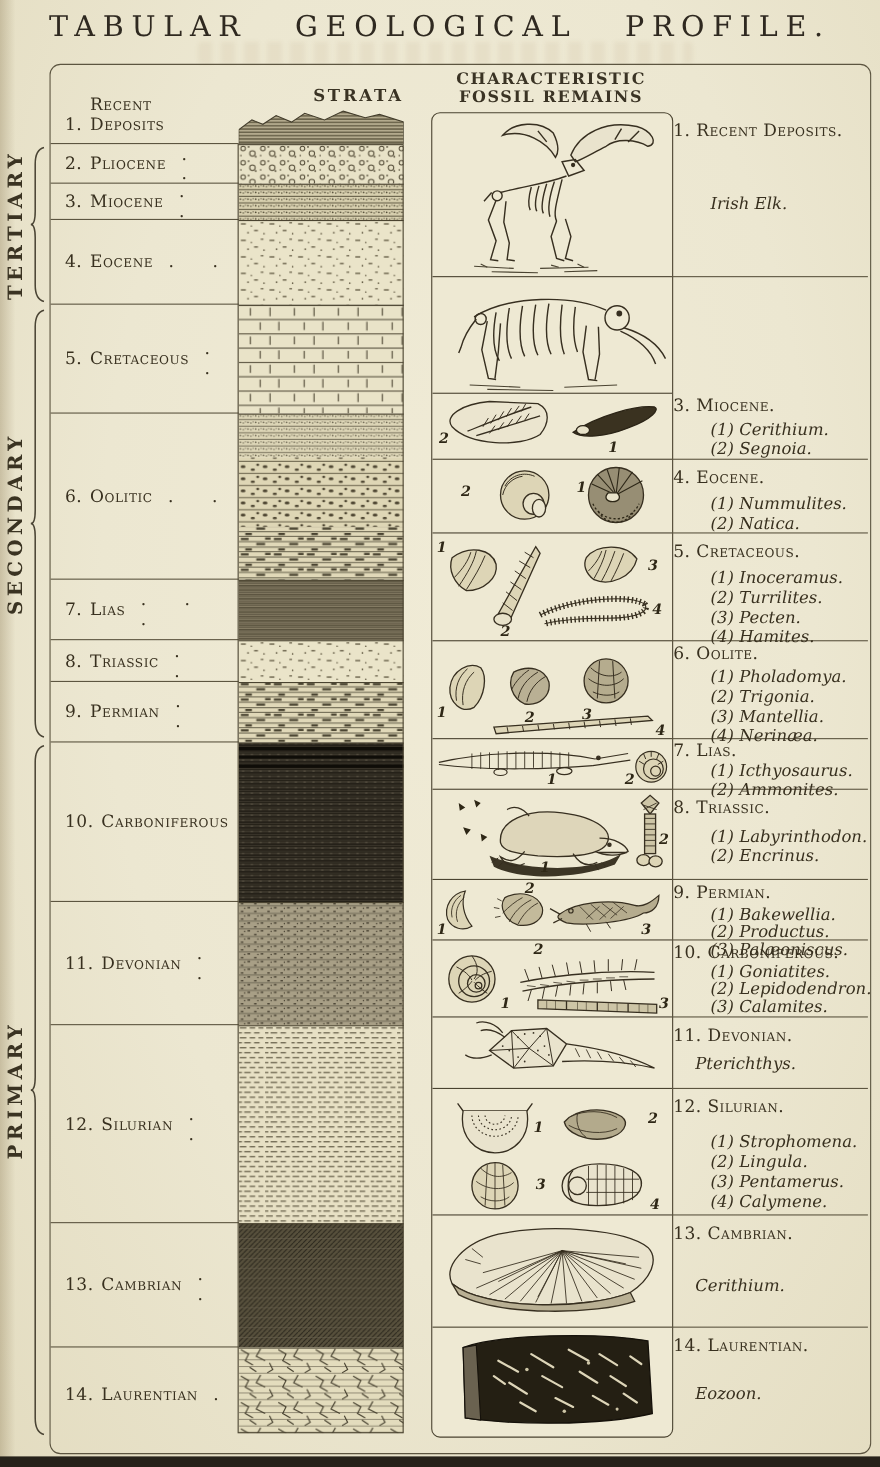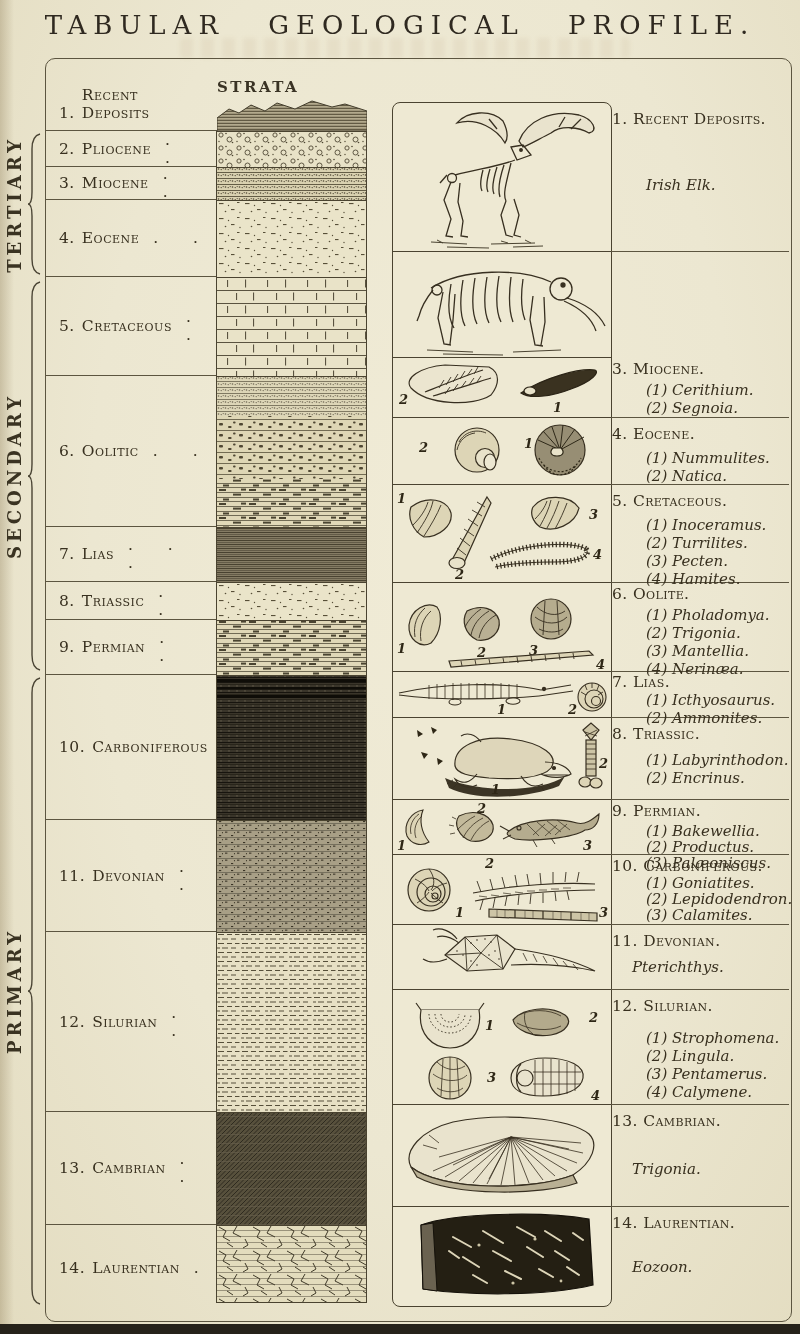--- a/index.html
+++ b/index.html
@@ -9,21 +9,21 @@
         font-family:"DejaVu Serif","Liberation Serif",serif;color:#332c1e;}
   .edge-left{position:absolute;left:0;top:0;width:14px;height:100%;
         background:linear-gradient(90deg, rgba(120,100,60,.28), rgba(120,100,60,0));}
   .edge-bottom{position:absolute;left:0;bottom:0;width:100%;height:10px;background:#26221a;}
   .showthrough{position:absolute;filter:blur(2px);opacity:.55;border-radius:4px;
         background:repeating-linear-gradient(90deg, rgba(150,115,70,.14) 0 13px, rgba(150,115,70,0) 13px 21px);}
   .title{position:absolute;top:10px;left:0;width:100%;text-align:center;
         font-size:26px;letter-spacing:7px;word-spacing:28px;color:#2f2920;}
   .outer-border{position:absolute;left:45px;top:58px;width:745px;height:1262px;
         border:1.6px solid #5c5540;border-radius:10px;pointer-events:none;}
-  .hdr-strata{position:absolute;left:217px;top:78px;width:150px;text-align:left;
+  .hdr-strata{position:absolute;left:217px;top:78px;width:150px;text-align:right;
         font-weight:bold;font-size:15px;letter-spacing:2.5px;color:#3a3324;}
   .hdr-fossil{position:absolute;left:380px;top:63px;width:242px;text-align:center;
         font-weight:bold;font-size:14.5px;letter-spacing:1.5px;line-height:17px;color:#3a3324;}
   
   .row{position:absolute;left:46px;width:171px;box-sizing:border-box;
         display:flex;align-items:center;padding-left:13px;
         font-size:15.5px;font-variant:small-caps;letter-spacing:.5px;color:#38301f;}
   .row.bordered{border-bottom:1.1px solid #5c5540;}
   .row .num{margin-right:7px;}
   .row .leader{margin-left:14px;letter-spacing:15px;}
@@ -157,20 +157,24 @@
     </defs>
   </svg>
 
   <div class="edge-left"></div>
   <div class="showthrough" style="top:38px;left:180px;width:450px;height:20px"></div>
 
   <div class="title">TABULAR GEOLOGICAL PROFILE.</div>
   <div class="outer-border"></div>
 
   <div class="hdr-strata">STRATA</div>
+  <div class="hdr-fossil">
+    <div>CHARACTERISTIC</div>
+    <div>FOSSIL REMAINS</div>
+  </div>
 
   <svg class="brace" style="top:133px;height:142px" viewBox="0 0 15 142">
     <path d="M13,1 Q5,3 5,16 L5,59 Q5,71 1,71 Q5,71 5,83 L5,126 Q5,139 13,141" stroke="#4a4434" stroke-width="1.4" fill="none"></path>
   </svg>
   <svg class="brace" style="top:281px;height:390px" viewBox="0 0 15 390">
     <path d="M13,1 Q5,3 5,16 L5,183 Q5,195 1,195 Q5,195 5,207 L5,374 Q5,387 13,389" stroke="#4a4434" stroke-width="1.4" fill="none"></path>
   </svg>
   <svg class="brace" style="top:677px;height:628px" viewBox="0 0 15 628">
     <path d="M13,1 Q5,3 5,16 L5,302 Q5,314 1,314 Q5,314 5,326 L5,612 Q5,625 13,627" stroke="#4a4434" stroke-width="1.4" fill="none"></path>
   </svg>
@@ -676,21 +680,21 @@
     <div class="species" style="margin-top:14px">
       <div>(1) Strophomena.</div>
       <div>(2) Lingula.</div>
       <div>(3) Pentamerus.</div>
       <div>(4) Calymene.</div>
     </div>
   </div>
   <div class="section bordered" style="top:1105px;height:102px">
     <div class="sec-title">13. Cambrian.</div>
     <div class="species" style="margin-top:30px;margin-left:20px">
-        <div>Trigonia.</div>
+        <div>Cerithium.</div>
       </div>
   </div>
   <div class="section" style="top:1207px;height:96px">
     <div class="sec-title">14. Laurentian.</div>
     <div class="species" style="margin-top:26px;margin-left:20px">
         <div>Eozoon.</div>
       </div>
   </div>
 
   <div class="edge-bottom"></div>

